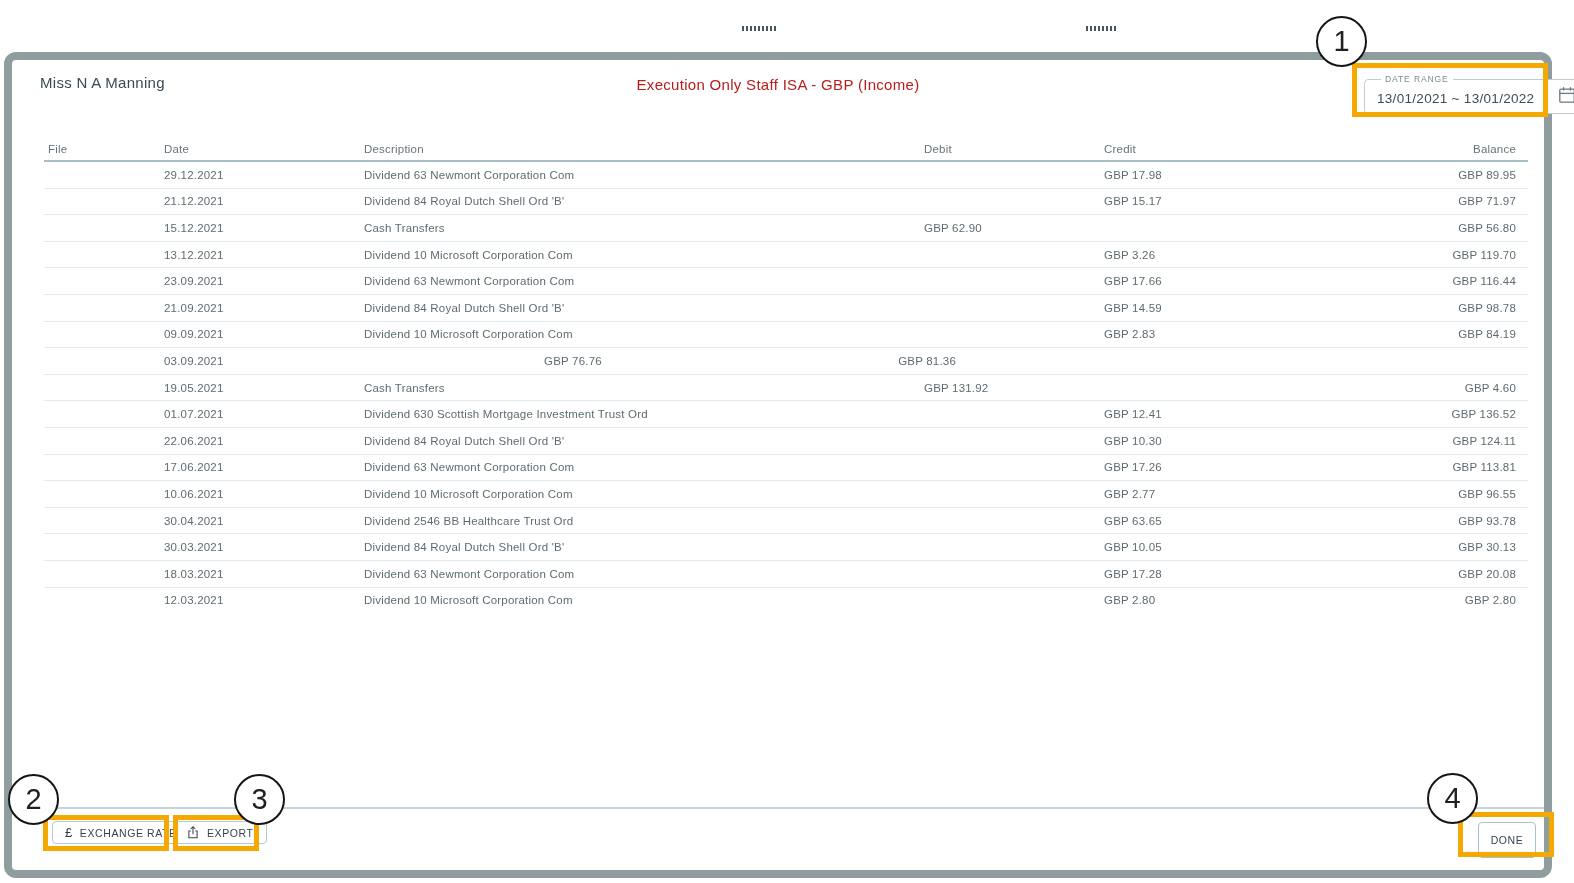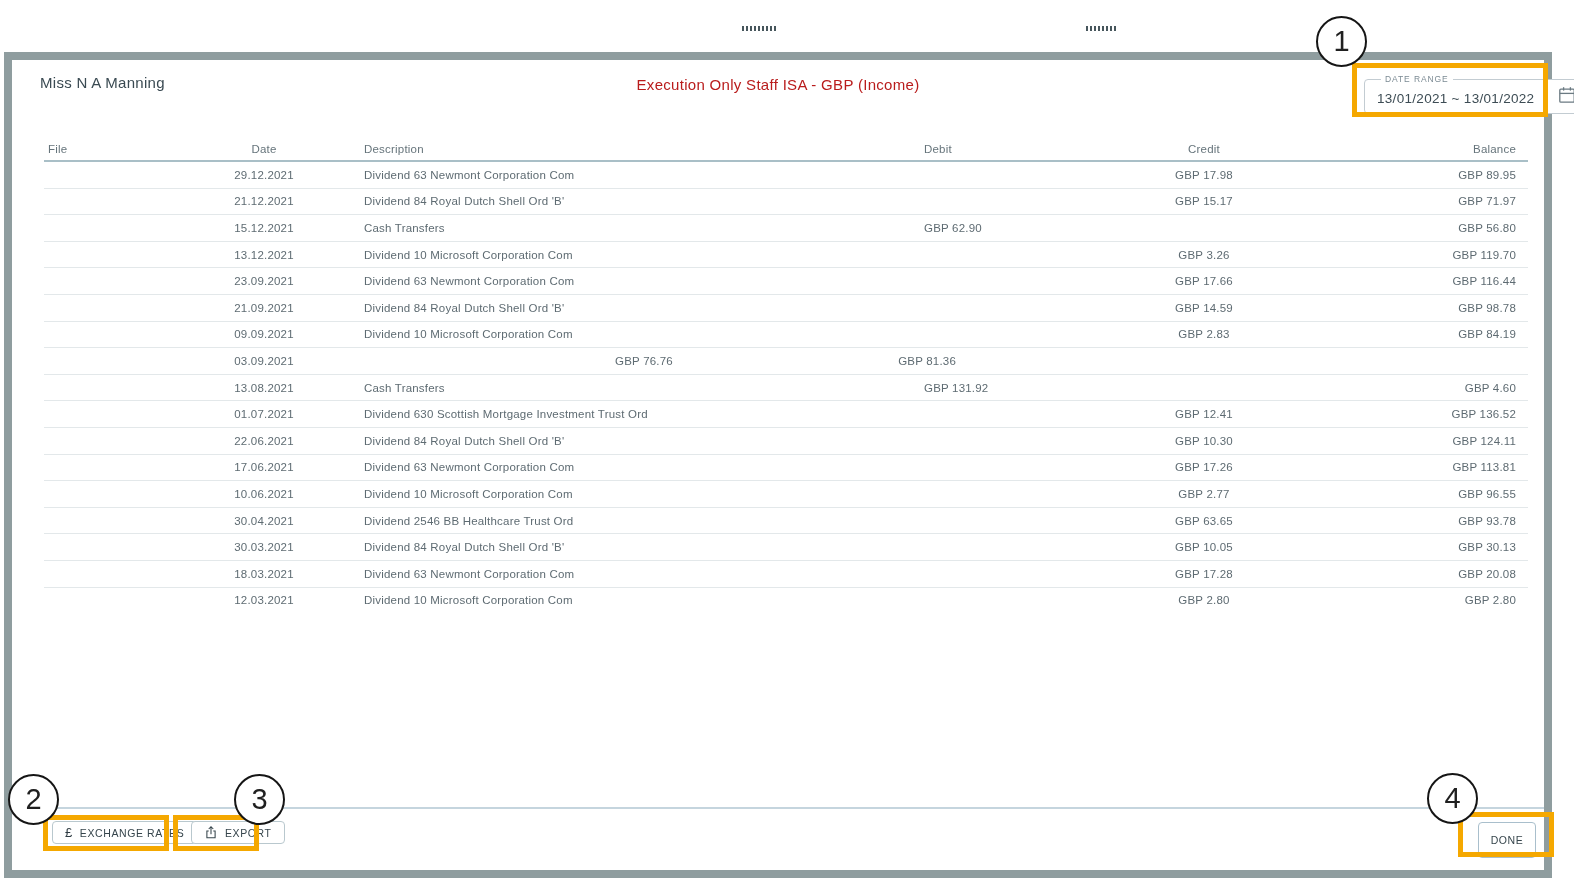--- a/index.html
+++ b/index.html
@@ -6,53 +6,53 @@
   body{font-family:"Liberation Sans", sans-serif;}
   .stage{position:relative;width:1574px;height:883px;background:#ffffff;overflow:hidden;}
 
   
   .bg-smudge{position:absolute;height:5px;background:repeating-linear-gradient(90deg,#47565c 0 2px,rgba(0,0,0,0) 2px 4px);}
   .bg-smudge.s1{left:742px;top:26px;width:34px;}
   .bg-smudge.s2{left:1086px;top:26px;width:30px;}
 
   
   .dialog{position:absolute;left:4px;top:52px;width:1548px;height:826px;box-sizing:border-box;
-          border:8px solid #8f9d9f;border-radius:0;background:#ffffff;}
+          border:8px solid #8f9d9f;border-radius:12px;background:#ffffff;}
 
   .client-name{position:absolute;left:28px;top:14px;font-size:15px;color:#3a4a52;letter-spacing:.3px;}
   .dialog-title{position:absolute;left:0;right:0;top:16px;text-align:center;font-size:15px;color:#b91c1c;letter-spacing:.3px;}
 
   
   .date-range{position:absolute;left:1348px;top:10px;width:180px;height:40px;margin:4px;padding:0 10px 0 12px;
               border:1px solid #c3ccd2;border-radius:4px;display:flex;align-items:center;gap:24px;box-sizing:border-box;background:#fff;}
   .date-range legend{font-size:8.5px;letter-spacing:.9px;color:#7c8b94;padding:0 4px;margin-left:4px;}
   .date-value{font-size:13.5px;color:#3d4c54;letter-spacing:.3px;flex:1;white-space:nowrap;}
   .cal-icon{flex:0 0 auto;margin-top:-8px;cursor:pointer;}
 
   
   .table{position:absolute;left:32px;top:78px;width:1484px;}
   .trow{display:flex;align-items:center;height:25.6px;border-bottom:1px solid #e3e8ea;}
   .trow:last-child{border-bottom:none;}
   .thead{display:flex;align-items:center;height:22px;border-bottom:2px solid #a9bfc7;}
   .thead span{font-size:11.5px;color:#66747b;letter-spacing:.2px;}
   .trow span{font-size:11.5px;color:#5e6b72;letter-spacing:.2px;white-space:nowrap;overflow:hidden;}
   .c-file{width:120px;padding-left:4px;box-sizing:border-box;}
-  .c-date{width:200px;text-align:center;}
+  .c-date{width:200px;}
   .c-desc{width:560px;}
   .c-debit{width:180px;text-align:left;}
-  .c-credit{width:200px;text-align:center;}
+  .c-credit{width:200px;text-align:left;}
   .c-balance{width:224px;text-align:right;padding-right:12px;box-sizing:border-box;}
 
   
   .footer-divider{position:absolute;left:0;top:747px;width:1532px;height:2px;background:#c5d5de;}
   .btn{position:absolute;display:flex;align-items:center;gap:7px;background:#fff;border:1px solid #b9c8ce;
        border-radius:4px;font-size:10.5px;letter-spacing:.6px;color:#36454c;padding:0 12px;height:23px;
        font-family:"Liberation Sans",sans-serif;cursor:pointer;box-sizing:border-box;}
   #btn-exchange{left:40px;top:761px;}
-  #btn-export{left:179px;top:761px;}
+  #btn-export{left:161px;top:761px;}
   #btn-done{left:1466px;top:762px;height:36px;width:58px;justify-content:center;padding:8px;border-color:#a9bfcc;}
   .pound{font-size:13px;color:#2f3c43;}
 
   
   .hl{position:absolute;border:5px solid #f5a800;box-sizing:border-box;z-index:6;}
   .hl1{left:1352px;top:63px;width:196px;height:54px;}
   .hl2{left:43px;top:815px;width:126px;height:36px;}
   .hl3{left:173px;top:815px;width:86px;height:36px;}
   .hl4{left:1458px;top:812px;width:96px;height:45px;}
   .circ{position:absolute;width:47px;height:47px;border-radius:50%;border:2.5px solid #151515;background:#fff;
@@ -154,21 +154,21 @@
   </div>
           <div class="trow">
     <span class="c-file"></span>
     <span class="c-date">03.09.2021</span>
     <span class="c-debit"></span>
     <span class="c-credit">GBP 76.76</span>
     <span class="c-balance">GBP 81.36</span>
   </div>
           <div class="trow">
     <span class="c-file"></span>
-    <span class="c-date">13.08.2021</span>
+    <span class="c-date">19.05.2021</span>
     <span class="c-desc">Cash Transfers</span>
     <span class="c-debit">GBP 131.92</span>
     <span class="c-credit"></span>
     <span class="c-balance">GBP 4.60</span>
   </div>
           <div class="trow">
     <span class="c-file"></span>
     <span class="c-date">01.07.2021</span>
     <span class="c-desc">Dividend 630 Scottish Mortgage Investment Trust Ord</span>
     <span class="c-debit"></span>

